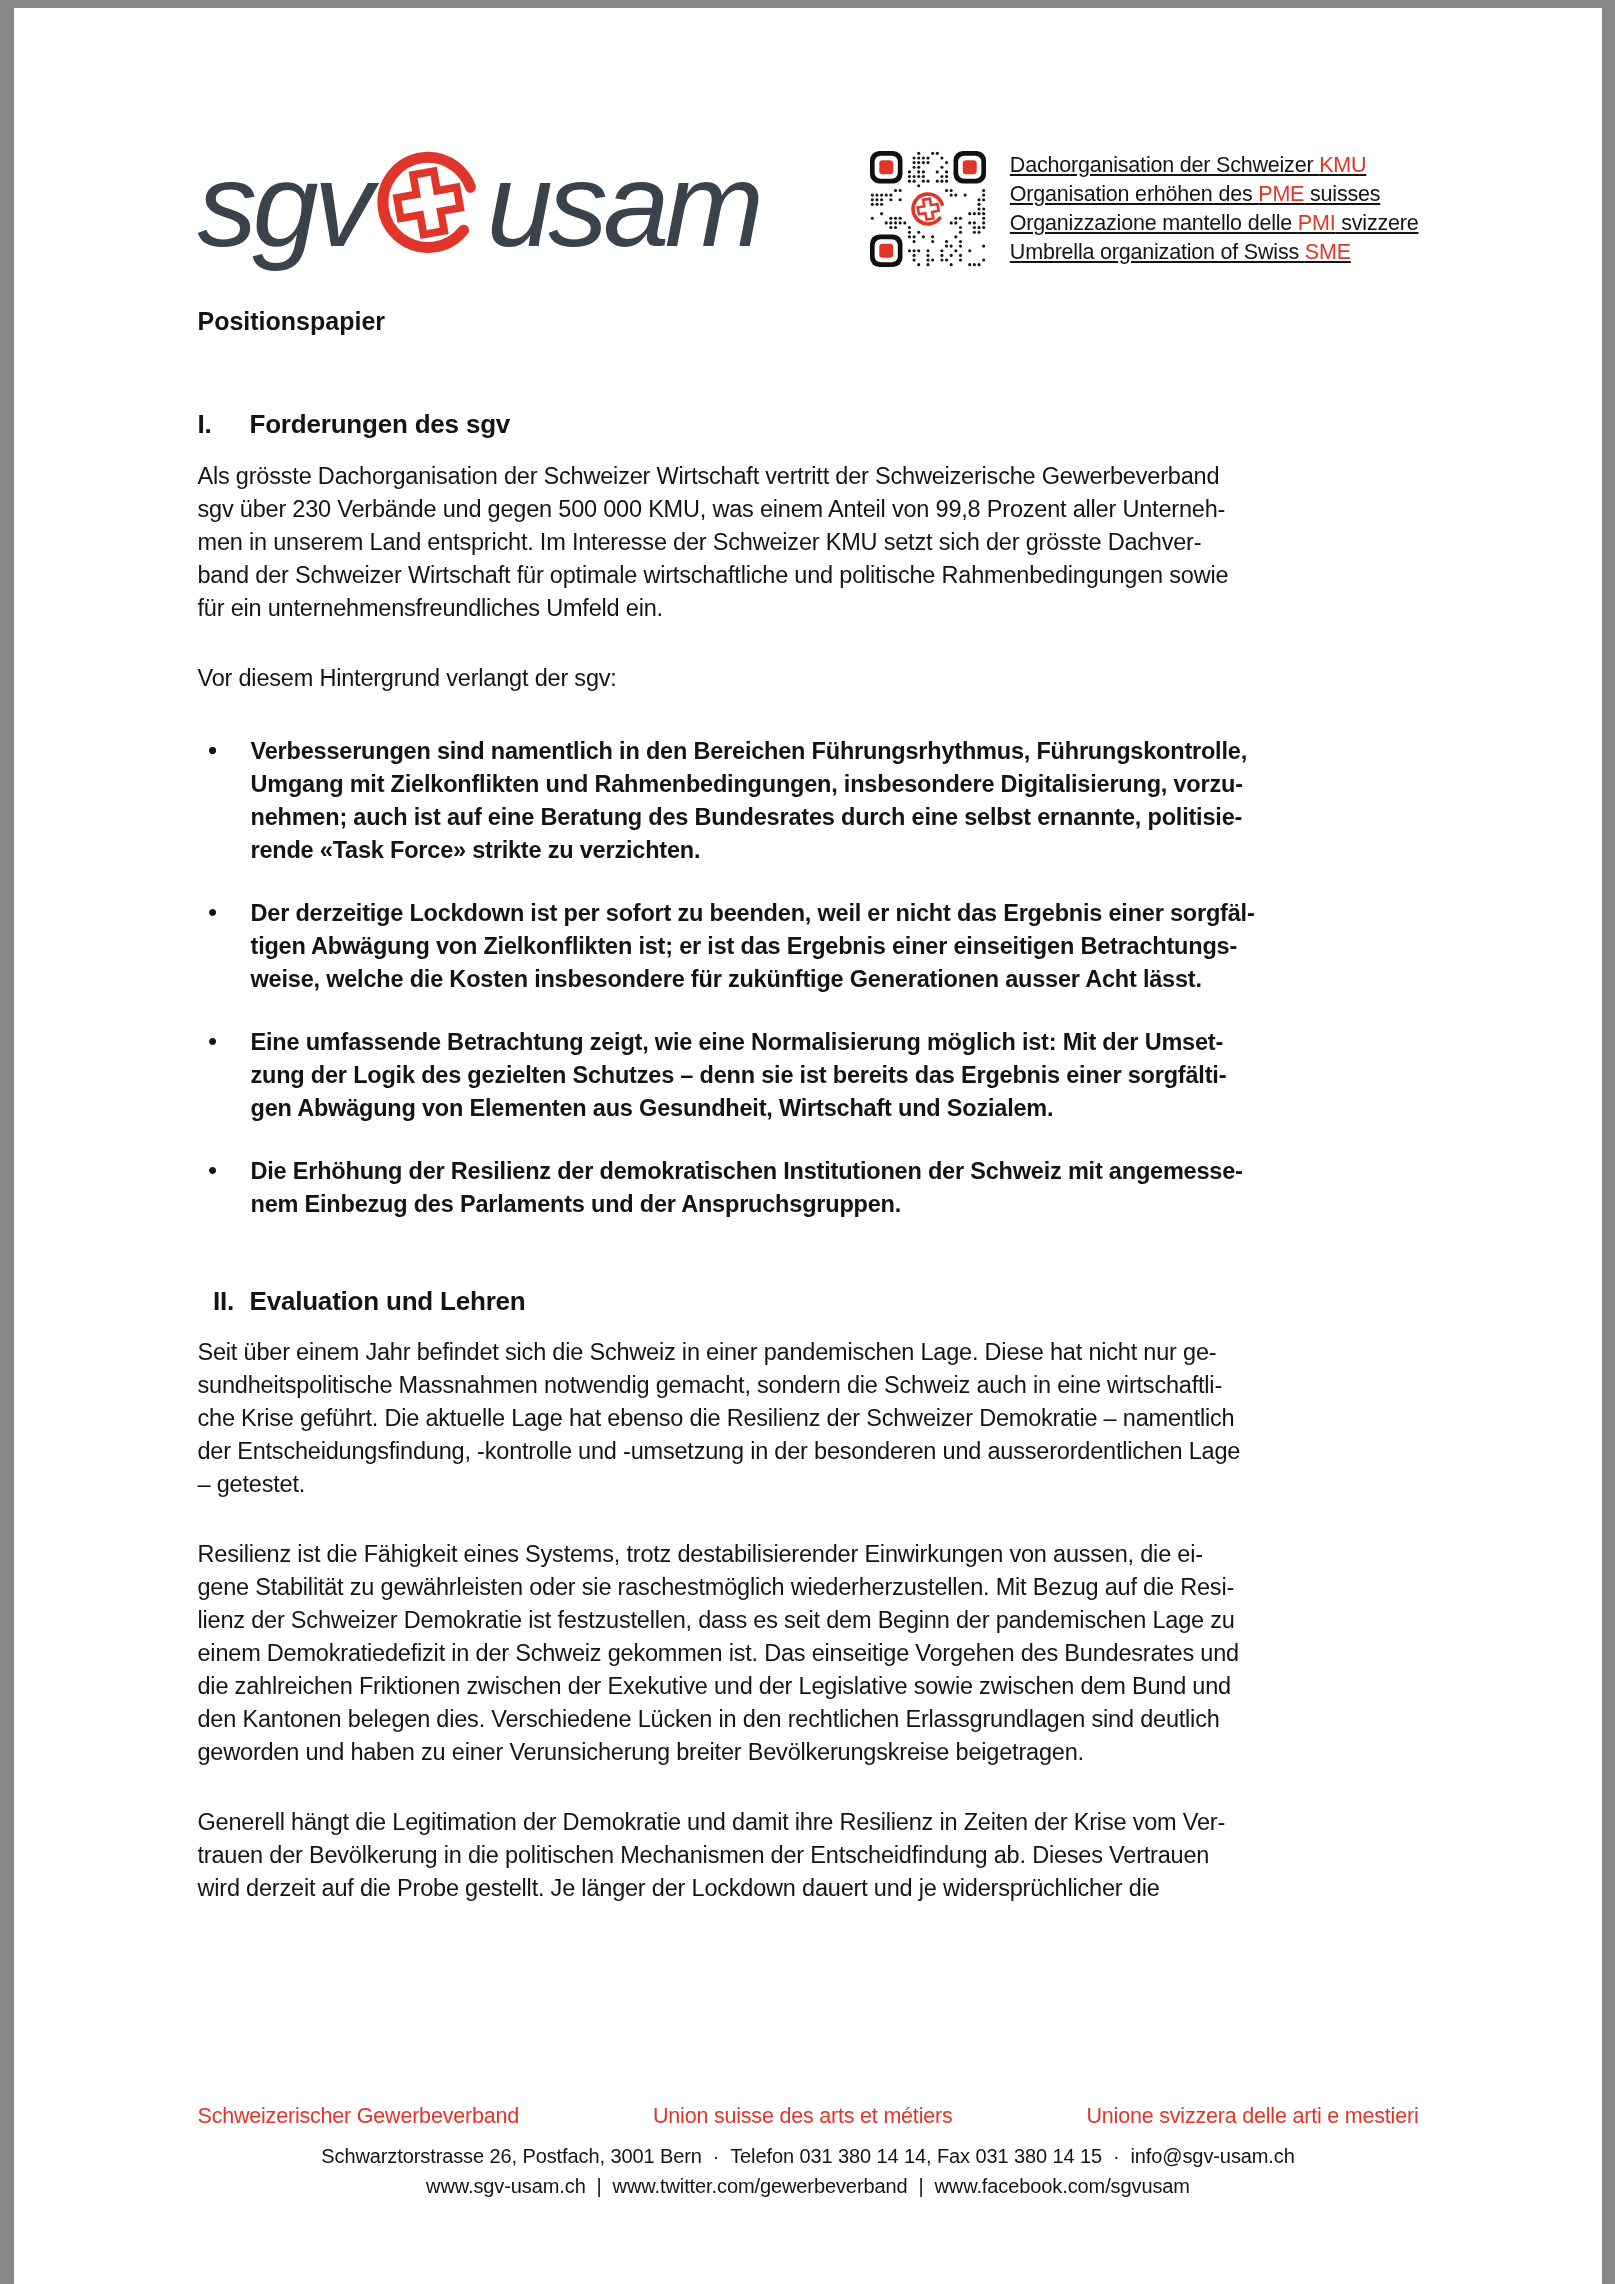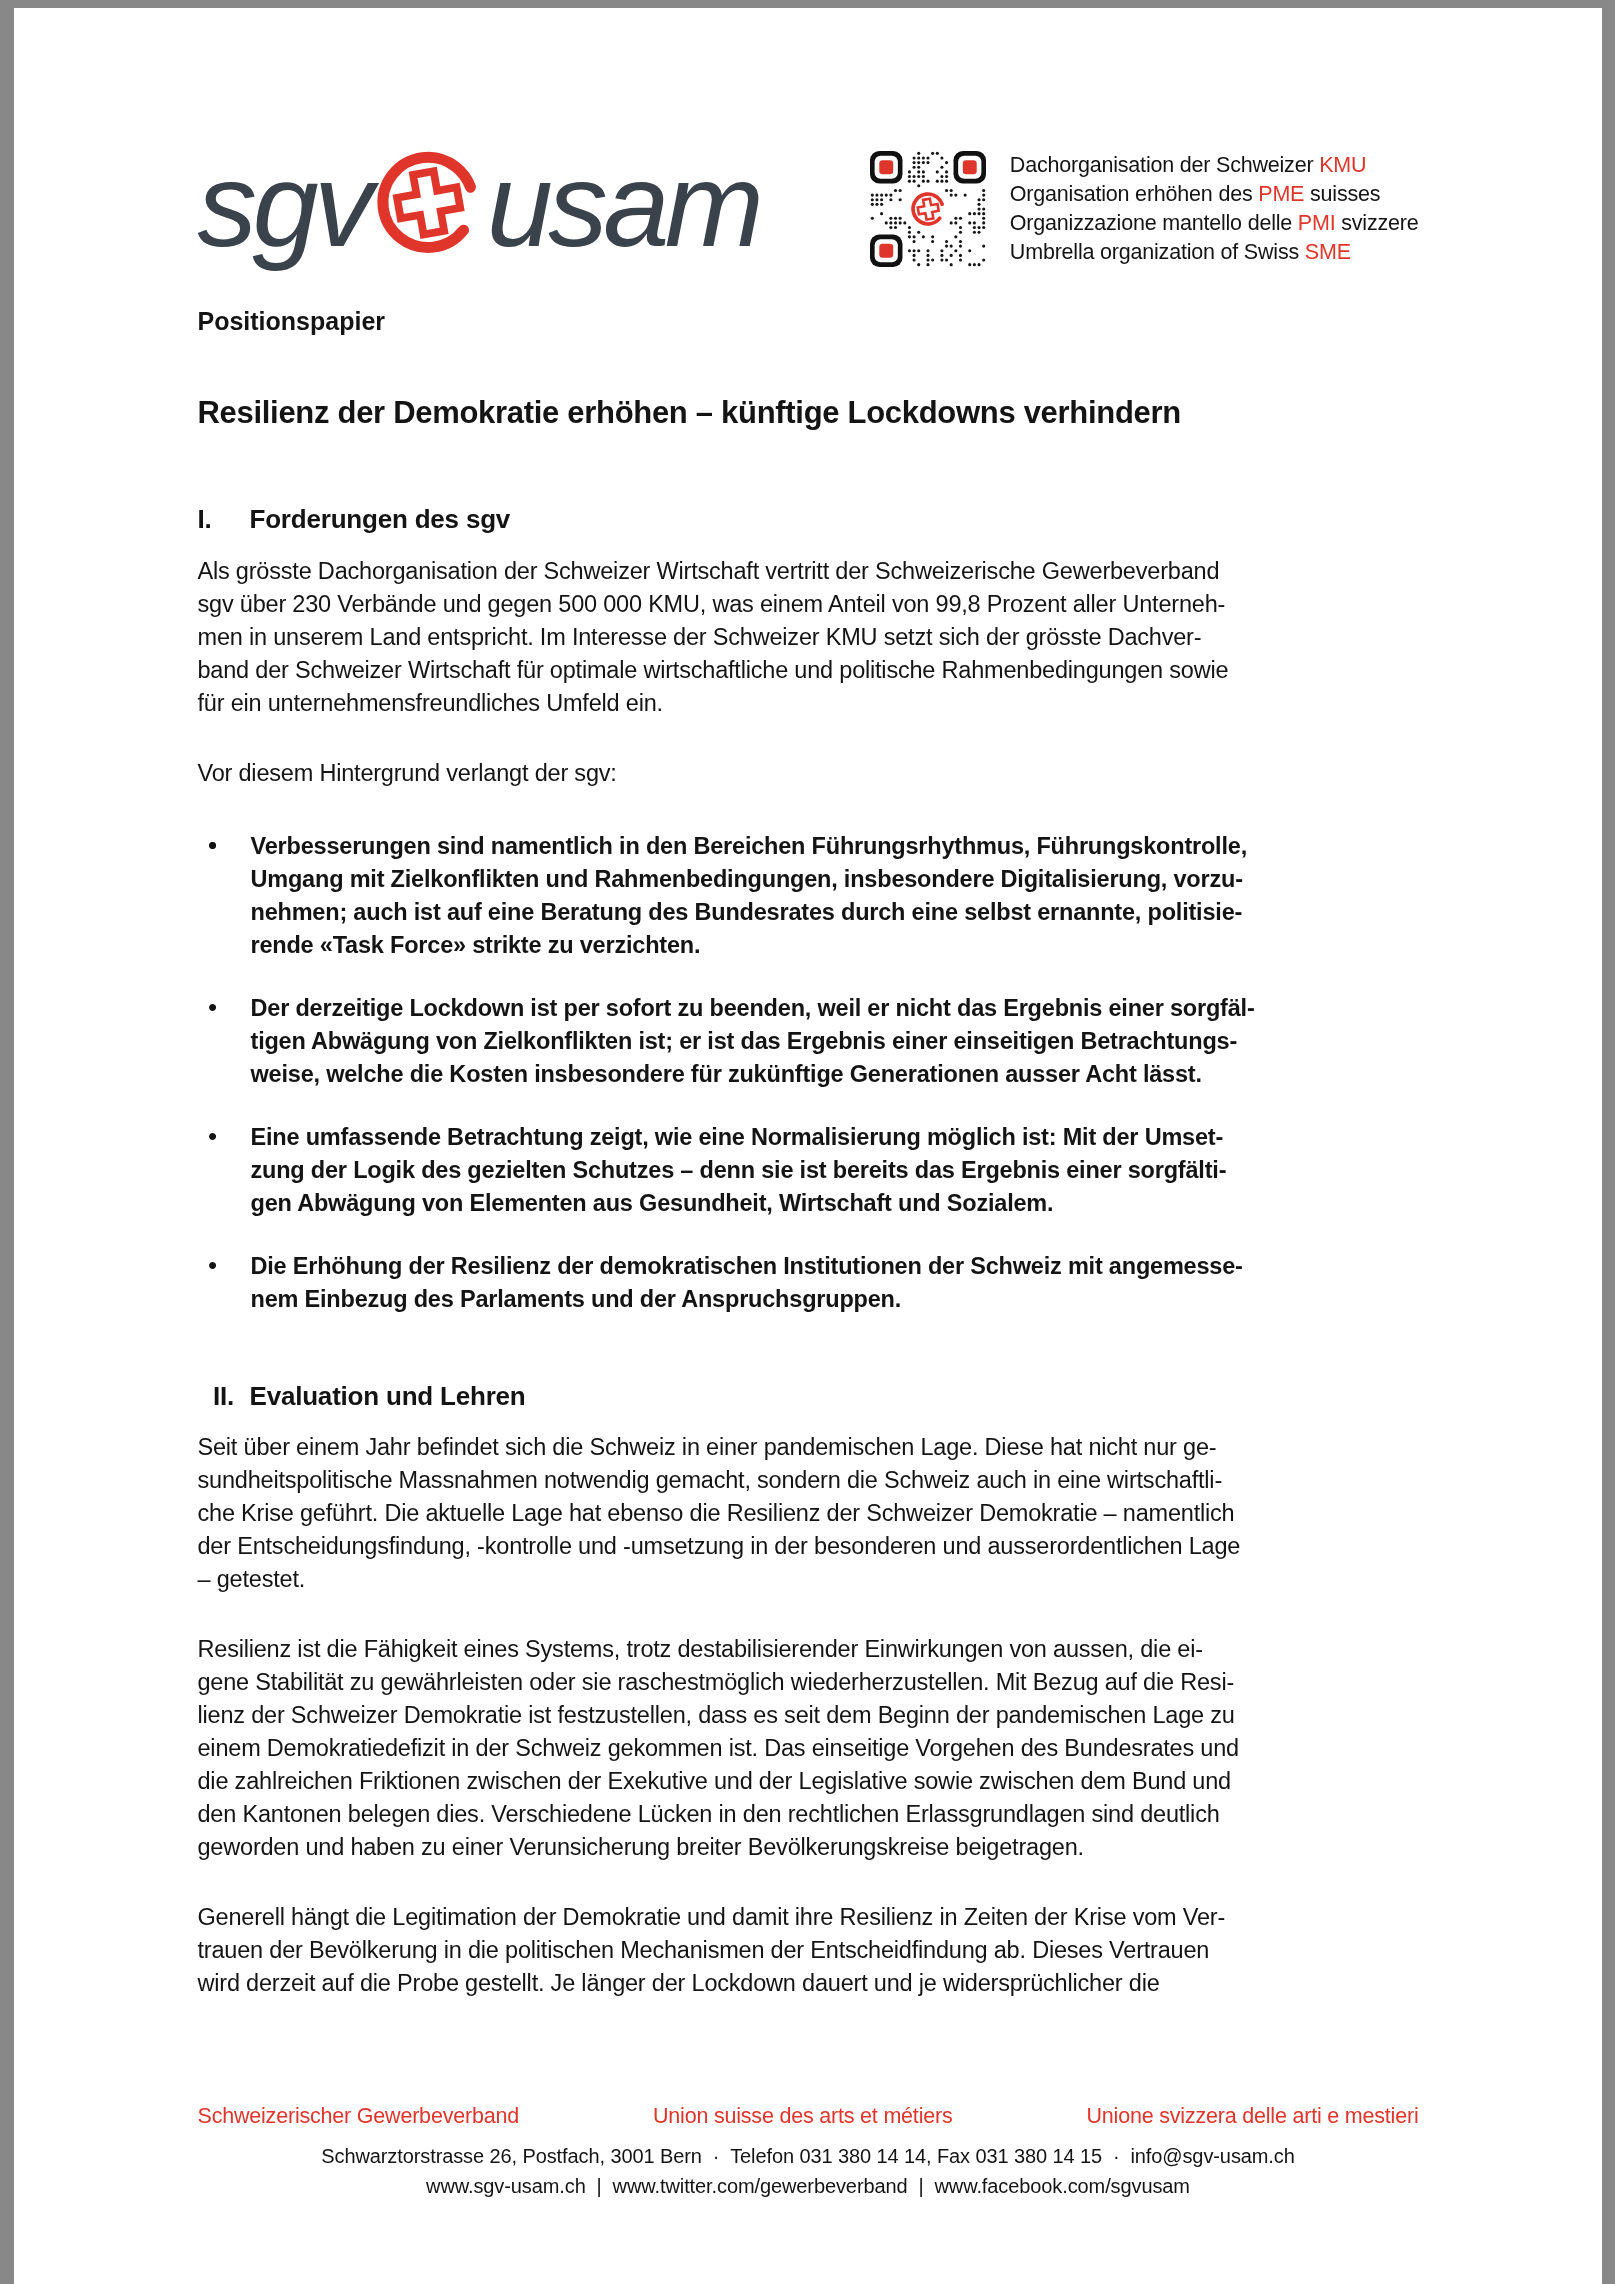--- a/index.html
+++ b/index.html
@@ -23,21 +23,21 @@
   .masthead{
     display:flex;justify-content:space-between;align-items:flex-start;
     padding-top:142px;
   }
   .logo{display:flex;align-items:center;}
   .logo-text{
     font-size:119px;line-height:0.9;font-style:italic;font-weight:400;
     color:var(--logo-ink);letter-spacing:-4.6px;
   }
   .logo-glyph{width:110px;height:110px;color:var(--accent-red);margin:0 3.9px;transform:translateY(-2.6px);}
-  .qr-block{display:flex;align-items:flex-end;}
+  .qr-block{display:flex;align-items:flex-end;text-decoration:underline;}
   .qr{width:116px;height:116px;flex:none;}
   .org-lines{margin-left:23.5px;font-size:21.5px;line-height:29px;padding-top:1.3px;letter-spacing:-0.2px;}
   .org-accent{color:var(--accent-red);}
 
   
   .kicker{margin:40px 0 0;font-size:25px;font-weight:700;}
   .page-title{margin:59px 0 0;font-size:31px;font-weight:700;letter-spacing:-0.3px;}
   .sec-heading{display:flex;margin:73px 0 19.6px;font-size:26px;font-weight:700;letter-spacing:-0.2px;}
   .sec-num{width:52px;flex:none;}
   .par{
@@ -252,21 +252,20 @@
           <div><span>Dachorganisation der Schweizer </span><span class="org-accent">KMU</span><span></span></div>
           <div><span>Organisation erhöhen des </span><span class="org-accent">PME</span><span> suisses</span></div>
           <div><span>Organizzazione mantello delle </span><span class="org-accent">PMI</span><span> svizzere</span></div>
           <div><span>Umbrella organization of Swiss </span><span class="org-accent">SME</span><span></span></div>
         </div>
       </div>
     </header>
 
     <main>
       <p class="kicker">Positionspapier</p>
-      <h1 class="page-title">Resilienz der Demokratie erhöhen – künftige Lockdowns verhindern</h1>
 
       <section class="sec-demands">
         <h2 class="sec-heading">
           <span class="sec-num">I.</span>
           <span>Forderungen des sgv</span>
         </h2>
         <p class="par">Als grösste Dachorganisation der Schweizer Wirtschaft vertritt der Schweizerische Gewerbeverband
 sgv über 230 Verbände und gegen 500 000 KMU, was einem Anteil von 99,8 Prozent aller Unterneh-
 men in unserem Land entspricht. Im Interesse der Schweizer KMU setzt sich der grösste Dachver-
 band der Schweizer Wirtschaft für optimale wirtschaftliche und politische Rahmenbedingungen sowie

